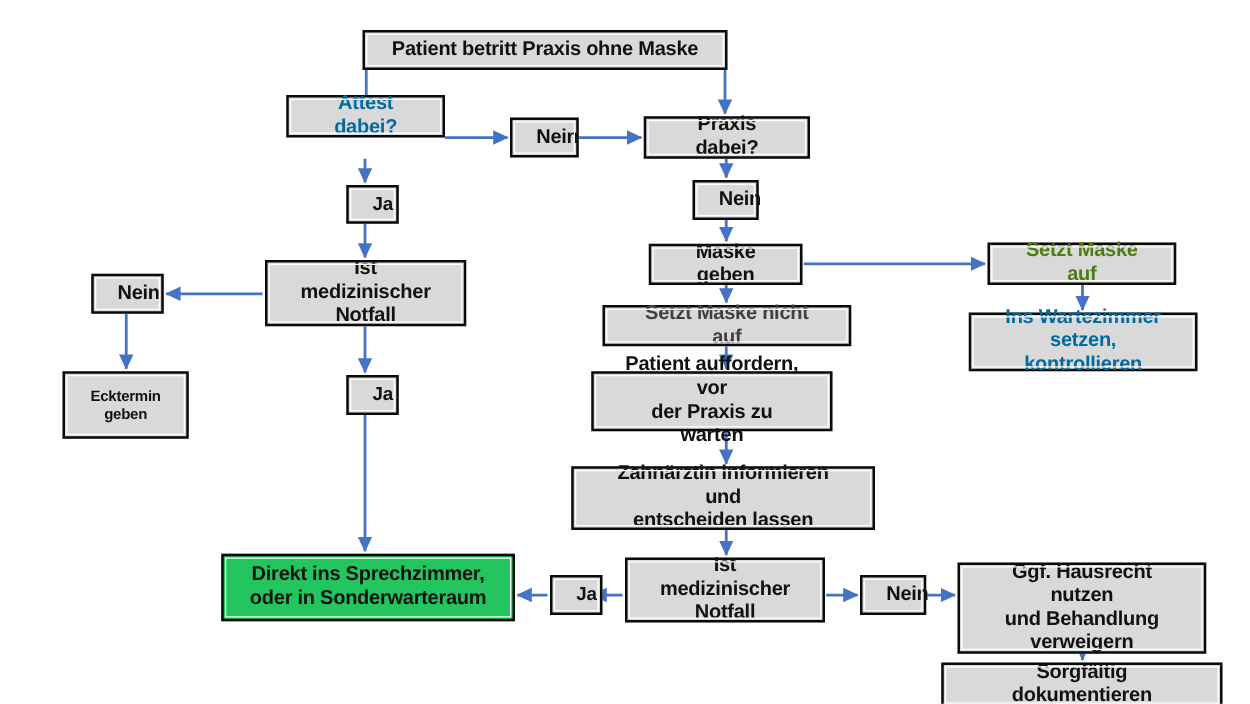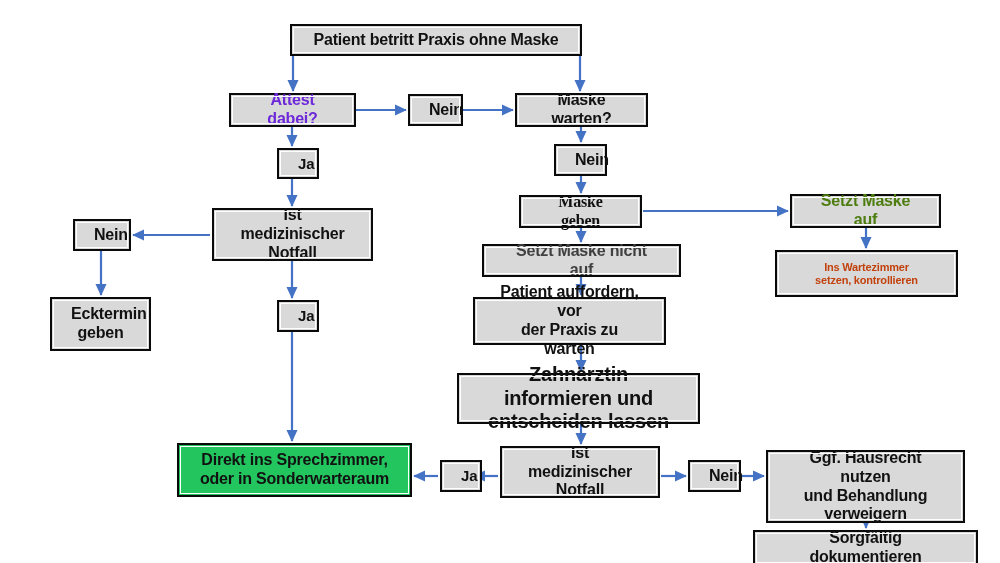--- a/index.html
+++ b/index.html
@@ -71,63 +71,63 @@
         <path d="M 438 476 L 414 476" fill="none" stroke="#4472c4" stroke-width="2.2" marker-end="url(#arrowhead)"></path>
         <path d="M 661 476 L 686 476" fill="none" stroke="#4472c4" stroke-width="2.2" marker-end="url(#arrowhead)"></path>
         <path d="M 742 476 L 764 476" fill="none" stroke="#4472c4" stroke-width="2.2" marker-end="url(#arrowhead)"></path>
         <path d="M 866 510 L 866 528" fill="none" stroke="#4472c4" stroke-width="2.2" marker-end="url(#arrowhead)"></path>
       </g>
   </svg>
   <div id="node-layer">
       <div class="node" style="left: 290px; top: 24px; width: 292px; height: 32px; font-size: 16px; background: rgb(217, 217, 217); border-color: rgb(10, 10, 10); color: rgb(17, 17, 17);">
         <span>Patient betritt Praxis ohne Maske</span>
       </div>
-      <div class="node" style="left: 229px; top: 93px; width: 127px; height: 34px; font-size: 16px; background: rgb(217, 217, 217); border-color: rgb(10, 10, 10); color: #6d28d9;">
+      <div class="node" style="left: 229px; top: 76px; width: 127px; height: 34px; font-size: 16px; background: rgb(217, 217, 217); border-color: rgb(10, 10, 10); color: #0369a1;">
         <span>Attest dabei?</span>
       </div>
       <div class="node" style="left: 408px; top: 94px; width: 55px; height: 32px; font-size: 16px; background: rgb(217, 217, 217); border-color: rgb(10, 10, 10); color: rgb(17, 17, 17);">
         <span>Nein</span>
       </div>
       <div class="node" style="left: 515px; top: 93px; width: 133px; height: 34px; font-size: 16px; background: rgb(217, 217, 217); border-color: rgb(10, 10, 10); color: rgb(17, 17, 17);">
-        <span>Maske warten?</span>
+        <span>Praxis dabei?</span>
       </div>
       <div class="node" style="left: 277px; top: 148px; width: 31px; height: 31px; font-size: 15px; background: rgb(217, 217, 217); border-color: rgb(10, 10, 10); color: rgb(17, 17, 17);">
         <span>Ja</span>
       </div>
       <div class="node" style="left: 554px; top: 144px; width: 53px; height: 32px; font-size: 16px; background: rgb(217, 217, 217); border-color: rgb(10, 10, 10); color: rgb(17, 17, 17);">
         <span>Nein</span>
       </div>
       <div class="node" style="left: 212px; top: 208px; width: 161px; height: 53px; font-size: 16px; background: rgb(217, 217, 217); border-color: rgb(10, 10, 10); color: rgb(17, 17, 17);">
         <span>Ist medizinischer<br>Notfall</span>
       </div>
-      <div class="node" style="left: 519px; top: 195px; width: 123px; height: 33px; font-size: 16px; background: rgb(217, 217, 217); border-color: rgb(10, 10, 10); color: rgb(17, 17, 17); font-family: Liberation Serif, serif;">
+      <div class="node" style="left: 519px; top: 195px; width: 123px; height: 33px; font-size: 16px; background: rgb(217, 217, 217); border-color: rgb(10, 10, 10); color: rgb(17, 17, 17);">
         <span>Maske geben</span>
       </div>
       <div class="node" style="left: 790px; top: 194px; width: 151px; height: 34px; font-size: 16px; background: rgb(217, 217, 217); border-color: rgb(10, 10, 10); color: #4d7c0f;">
         <span>Setzt Maske auf</span>
       </div>
       <div class="node" style="left: 73px; top: 219px; width: 58px; height: 32px; font-size: 16px; background: rgb(217, 217, 217); border-color: rgb(10, 10, 10); color: rgb(17, 17, 17);">
         <span>Nein</span>
       </div>
       <div class="node" style="left: 482px; top: 244px; width: 199px; height: 33px; font-size: 16px; background: rgb(217, 217, 217); border-color: rgb(10, 10, 10); color: #404040;">
         <span>Setzt Maske nicht auf</span>
       </div>
-      <div class="node" style="left: 775px; top: 250px; width: 183px; height: 47px; font-size: 11px; background: rgb(217, 217, 217); border-color: rgb(10, 10, 10); color: #c2410c;">
+      <div class="node" style="left: 775px; top: 250px; width: 183px; height: 47px; font-size: 16px; background: rgb(217, 217, 217); border-color: rgb(10, 10, 10); color: #0369a1;">
         <span>Ins Wartezimmer<br>setzen, kontrollieren</span>
       </div>
       <div class="node" style="left: 277px; top: 300px; width: 31px; height: 32px; font-size: 15px; background: rgb(217, 217, 217); border-color: rgb(10, 10, 10); color: rgb(17, 17, 17);">
         <span>Ja</span>
       </div>
-      <div class="node" style="left: 50px; top: 297px; width: 101px; height: 54px; font-size: 16px; background: rgb(217, 217, 217); border-color: rgb(10, 10, 10); color: rgb(17, 17, 17); align-items: center;">
+      <div class="node" style="left: 50px; top: 297px; width: 101px; height: 54px; font-size: 12px; background: rgb(217, 217, 217); border-color: rgb(10, 10, 10); color: rgb(17, 17, 17); align-items: center;">
         <span>Ecktermin<br>geben</span>
       </div>
       <div class="node" style="left: 473px; top: 297px; width: 193px; height: 48px; font-size: 16px; background: rgb(217, 217, 217); border-color: rgb(10, 10, 10); color: rgb(17, 17, 17);">
         <span>Patient auffordern, vor<br>der Praxis zu warten</span>
       </div>
-      <div class="node" style="left: 457px; top: 373px; width: 243px; height: 51px; font-size: 20px; background: rgb(217, 217, 217); border-color: rgb(10, 10, 10); color: rgb(17, 17, 17);">
+      <div class="node" style="left: 457px; top: 373px; width: 243px; height: 51px; font-size: 16px; background: rgb(217, 217, 217); border-color: rgb(10, 10, 10); color: rgb(17, 17, 17);">
         <span>Zahnärztin informieren und<br>entscheiden lassen</span>
       </div>
       <div class="node" style="left: 177px; top: 443px; width: 235px; height: 54px; font-size: 16px; background: #22c55e; border-color: rgb(10, 10, 10); color: rgb(17, 17, 17);">
         <span>Direkt ins Sprechzimmer,<br>oder in Sonderwarteraum</span>
       </div>
       <div class="node" style="left: 440px; top: 460px; width: 32px; height: 32px; font-size: 15px; background: rgb(217, 217, 217); border-color: rgb(10, 10, 10); color: rgb(17, 17, 17);">
         <span>Ja</span>
       </div>
       <div class="node" style="left: 500px; top: 446px; width: 160px; height: 52px; font-size: 16px; background: rgb(217, 217, 217); border-color: rgb(10, 10, 10); color: rgb(17, 17, 17);">
         <span>Ist medizinischer<br>Notfall</span>

